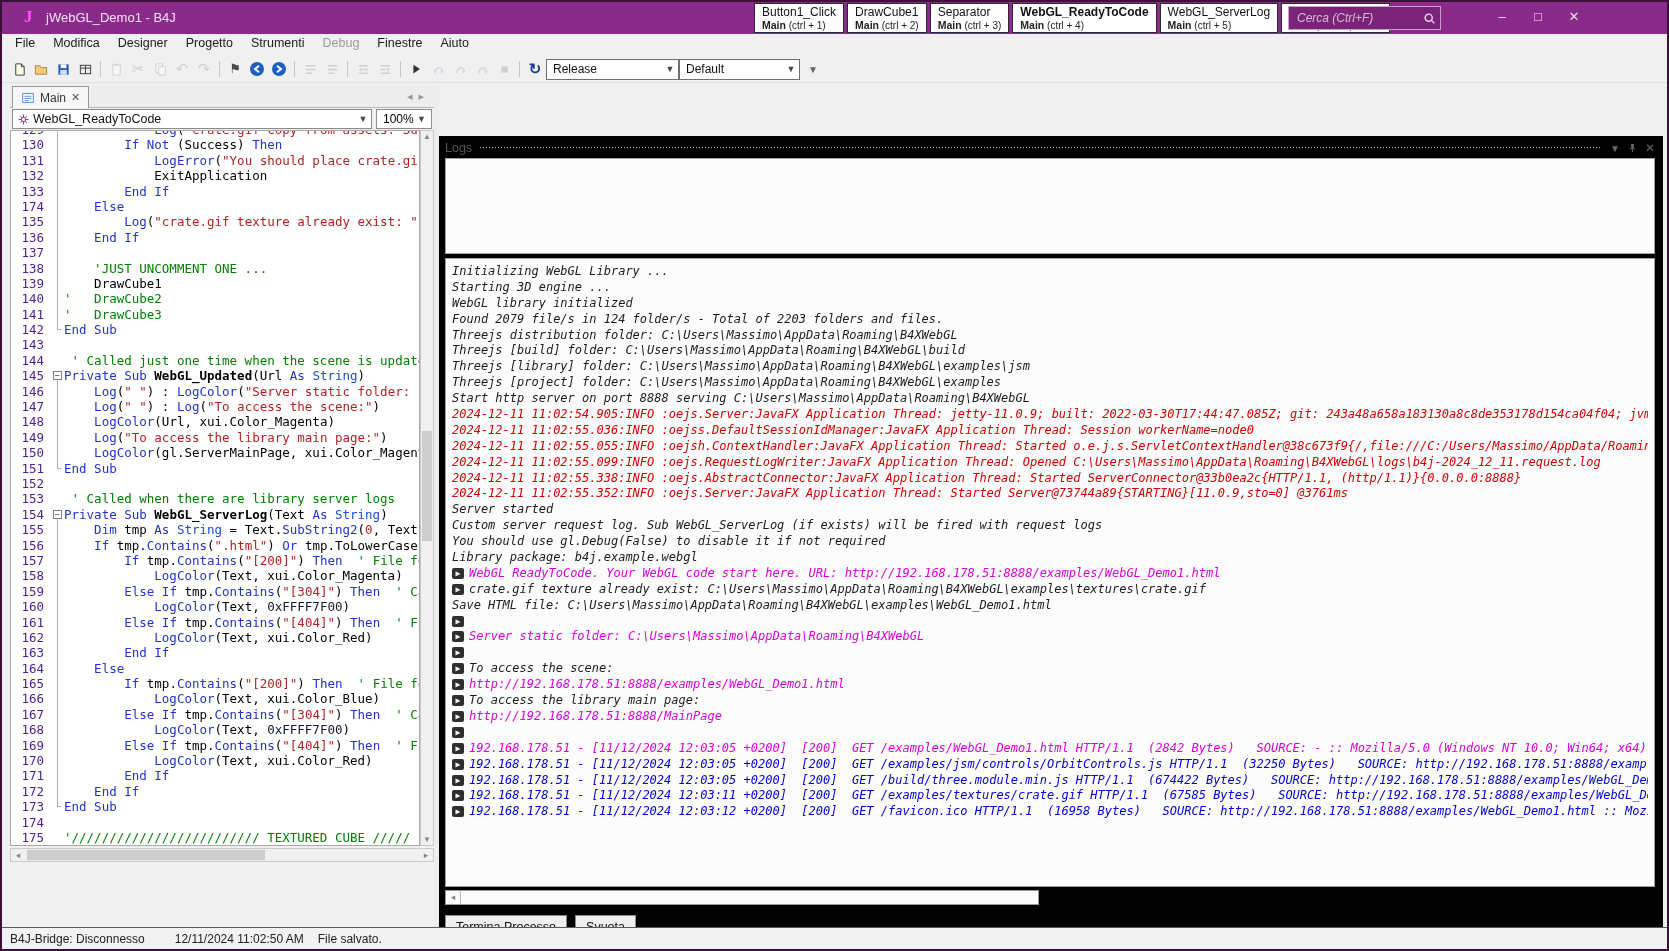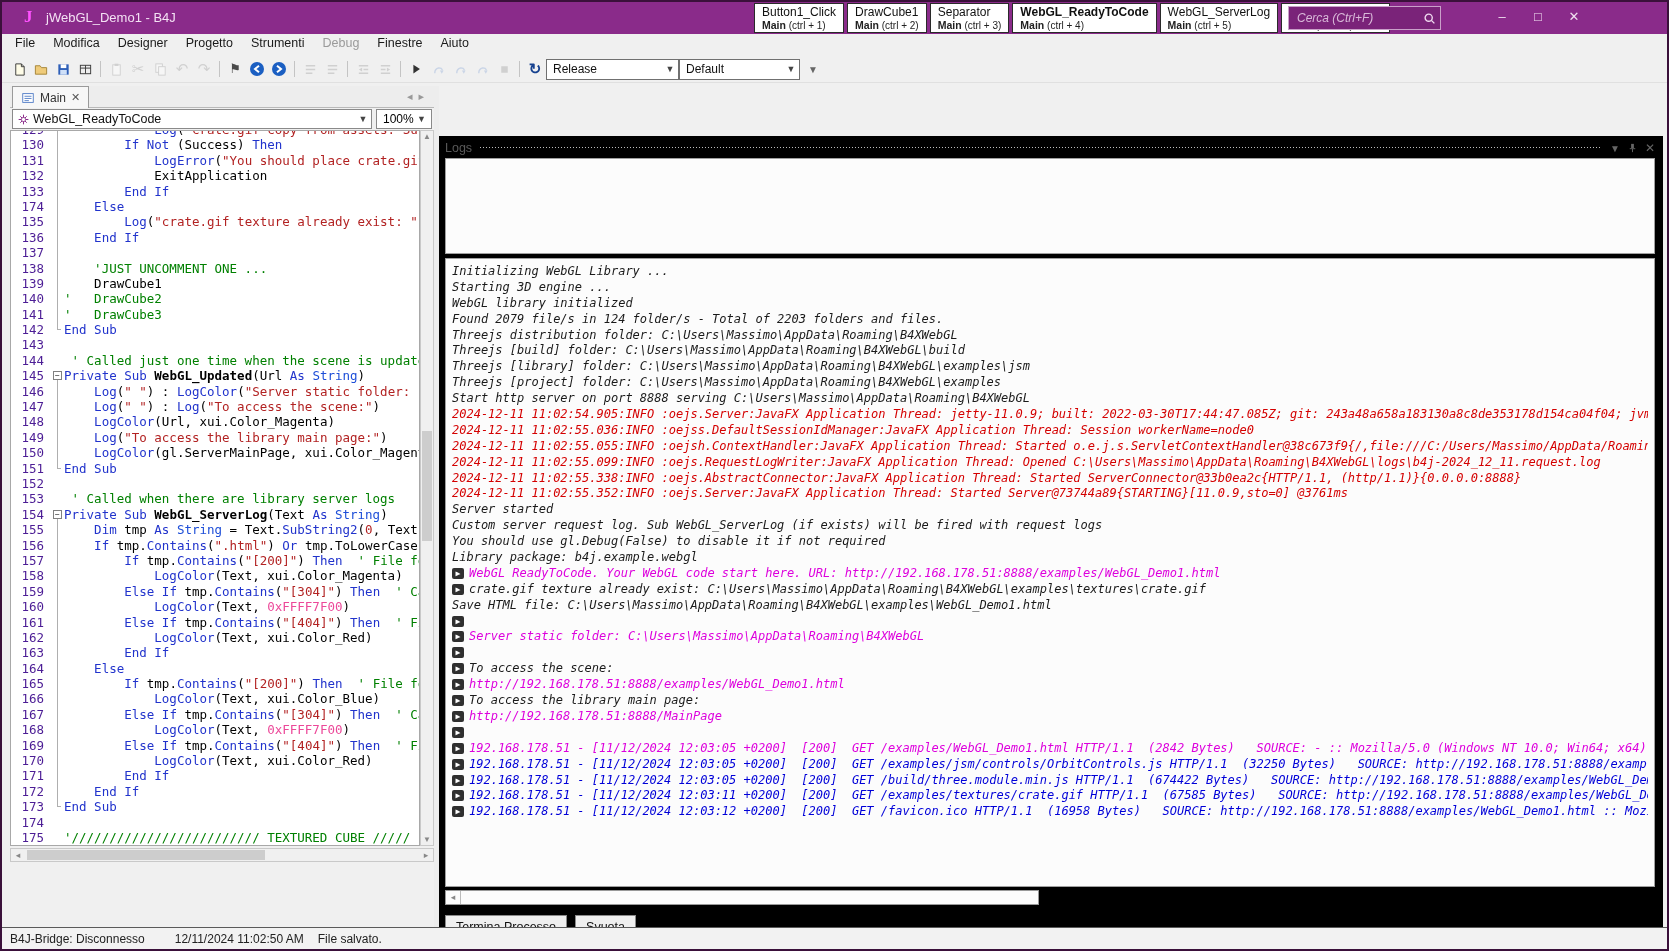--- a/index.html
+++ b/index.html
@@ -56,21 +56,21 @@
   .code-area { position:absolute; left:0; top:44px; width:410px; height:716px; background:#fff; border:1px solid #A8A8A8; overflow:hidden; }
   .code-rows { margin-top:-9px; }
   .crow { display:flex; height:15.4px; font-family:"DejaVu Sans Mono",monospace; font-size:12.5px; line-height:15.4px; white-space:pre; }
   .cnum { width:40px; text-align:right; padding-right:7px; color:#4c1d95; flex:none; }
   .cfold { width:13px; flex:none; position:relative; }
   .cfold .vline { position:absolute; left:6px; top:0; bottom:0; width:0; border-left:1px solid #AFAFAF; }
   .cfold .vhalf { position:absolute; left:6px; top:0; height:8px; width:4px; border-left:1px solid #AFAFAF; border-bottom:1px solid #AFAFAF; }
   .cfold .fbox { position:absolute; left:2px; top:3px; width:9px; height:9px; border:1px solid #808080; background:#fff; font-size:8px; line-height:7px; text-align:center; color:#333; }
   .ccode { flex:1; overflow:hidden; color:#000; }
   .c-kw{color:#2133CC} .c-meth{color:#2133CC} .c-str{color:#B22222} .c-com{color:#008000}
-  .c-typ{color:#1d4ed8} .c-hex{color:#ec4899} .c-num{color:#B22222} .c-sub{font-weight:bold;color:#000}
+  .c-typ{color:#1d4ed8} .c-hex{color:#0f172a} .c-num{color:#B22222} .c-sub{font-weight:bold;color:#000}
 
   .vscroll { position:absolute; left:410px; top:44px; width:14px; height:716px; background:#F0F0F0; border:1px solid #C9C9C9; }
   .vscroll .thumb { position:absolute; left:1px; width:10px; top:300px; height:110px; background:#CDCDCD; }
   .vscroll .ar { position:absolute; left:0; width:12px; text-align:center; color:#888; font-size:8px; }
   .hscroll { position:absolute; left:0; top:762px; width:424px; height:14px; background:#F0F0F0; border:1px solid #C9C9C9; display:flex; align-items:center; }
   .hscroll .ar { width:14px; text-align:center; color:#888; font-size:9px; }
   .hscroll .thumb { height:10px; background:#CDCDCD; width:238px; margin-left:2px; }
 
   .splitter { position:absolute; left:432px; top:84px; width:5px; height:841px; background:#EDEDED; }
 

